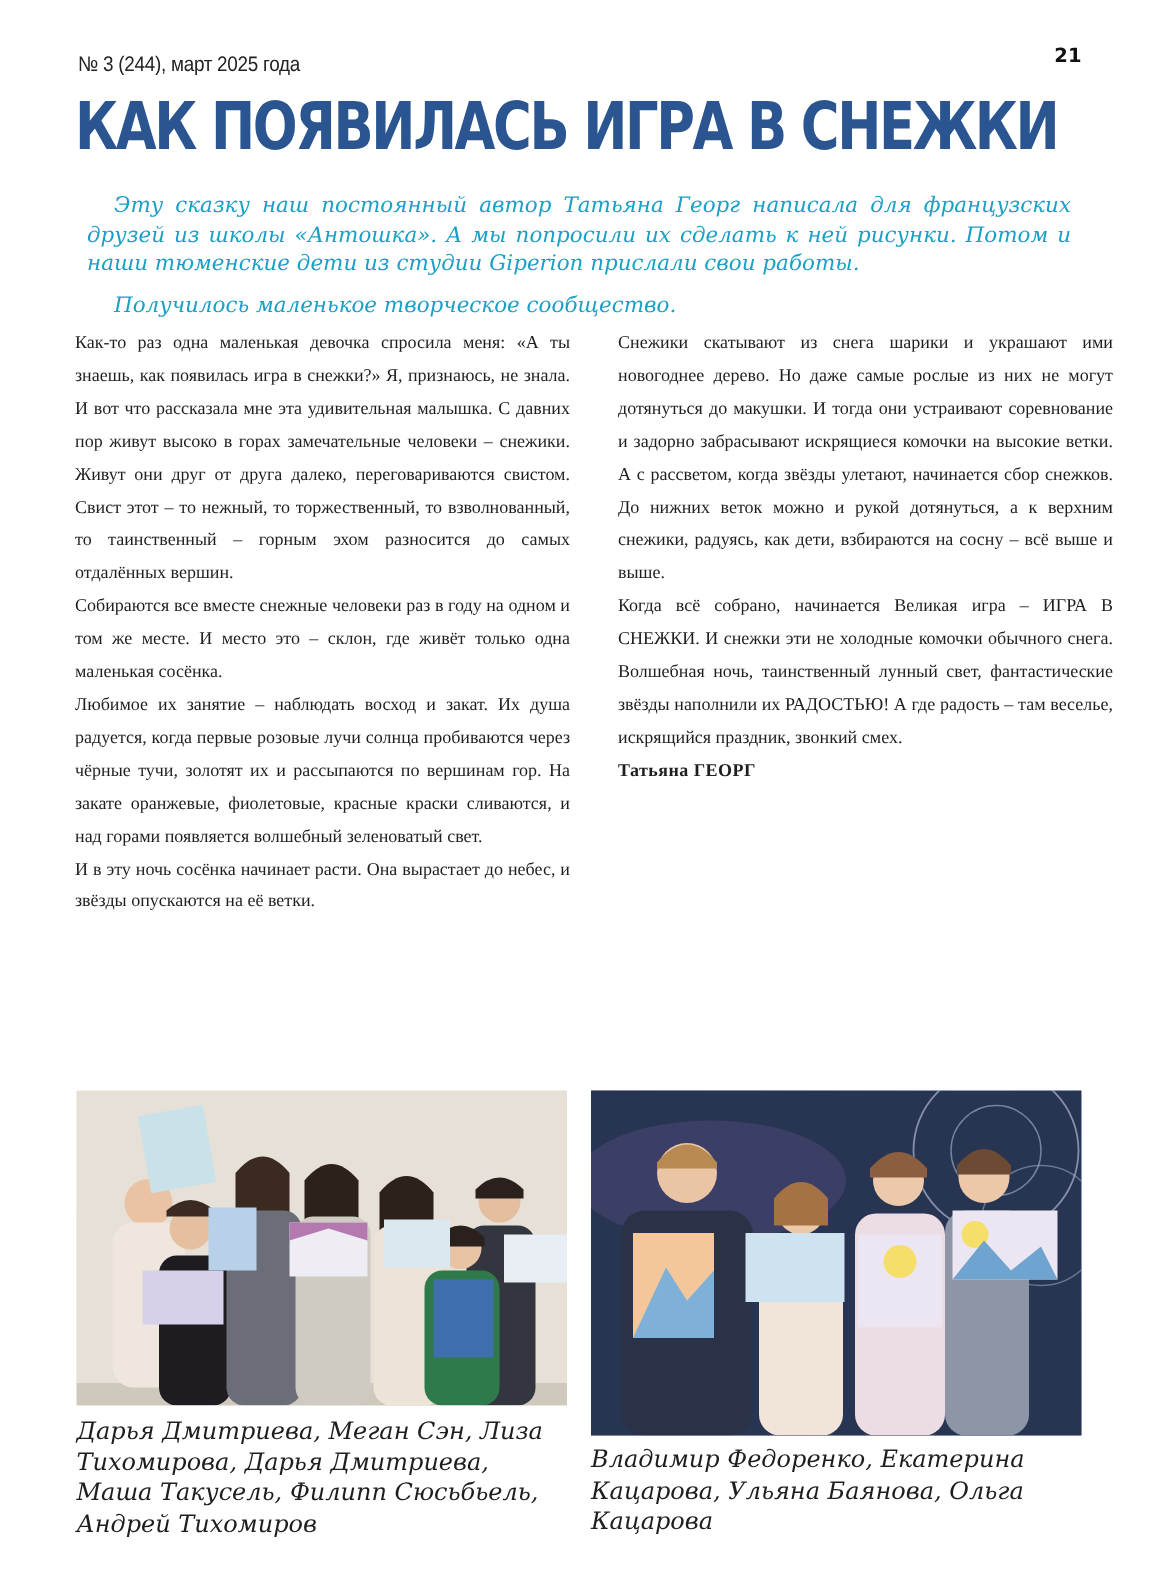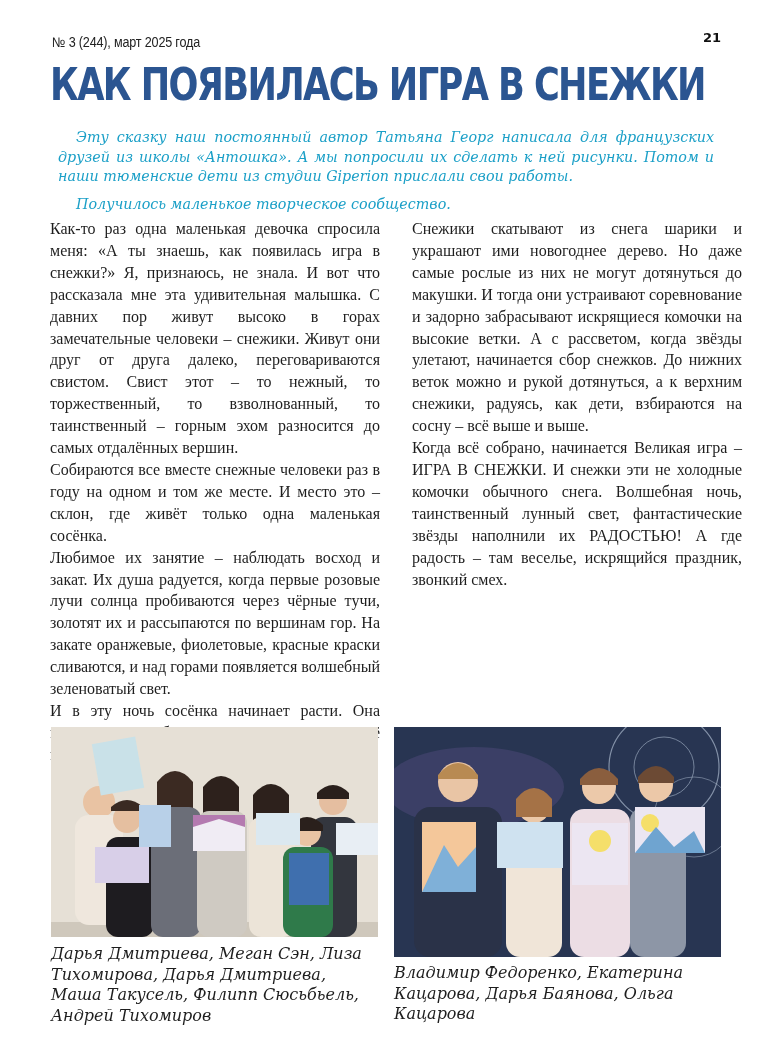--- a/index.html
+++ b/index.html
@@ -2,21 +2,21 @@
 <html><head>
 <meta charset="utf-8">
 <style>
   html, body { margin: 0; padding: 0; background: #ffffff; }
   body { width: 771px; height: 1051px; position: relative; overflow: hidden; color: #1e1e1e; }
   .header-issue { position: absolute; left: 52px; top: 34px; font-family: "Liberation Sans Narrow", "Liberation Sans", sans-serif; font-size: 14px; color: #222; letter-spacing: -0.2px; transform: scaleX(0.9); transform-origin: left; }
   .page-num { position: absolute; right: 50px; top: 30px; font-family: "DejaVu Sans", sans-serif; font-weight: bold; font-size: 13px; color: #111; }
   .title { position: absolute; left: 50px; top: 60px; font-family: "DejaVu Sans", sans-serif; font-weight: bold; font-size: 44px; line-height: 50px; color: #2b5591; letter-spacing: -2px; transform: scaleX(0.80); transform-origin: left; white-space: nowrap; }
   .intro { position: absolute; left: 50px; top: 120px; width: 672px; font-family: "DejaVu Serif", serif; font-style: italic; font-size: 14.3px; line-height: 19.6px; color: #1a9fc7; text-align: justify; }
   .intro p { margin: 8px; text-indent: 18px; }
-  .col { position: absolute; top: 218px; width: 330px; font-family: "Liberation Serif", serif; font-size: 16px; line-height: 21.9px; color: #1e1e1e; text-align: justify; }
+  .col { position: absolute; top: 218px; width: 330px; font-family: "Liberation Serif", serif; font-size: 12px; line-height: 21.9px; color: #1e1e1e; text-align: justify; }
   .col-left { left: 50px; }
   .col-right { left: 412px; }
   .col p { margin: 0; hyphens: manual; }
   .col p.em { font-style: italic; }
   .col p.sig { font-weight: bold; letter-spacing: 0.3px; }
   .photo { position: absolute; overflow: hidden; }
   .photo-left { left: 51px; top: 727px; width: 327px; height: 210px; background: linear-gradient(180deg, #e8e3da 0%, #ddd6cb 100%); }
   .photo-right { left: 394px; top: 727px; width: 327px; height: 230px; background: radial-gradient(circle at 80% 20%, #5d7ba6 0%, #2b3a5c 45%, #1d2440 100%); }
   .caption { position: absolute; font-family: "DejaVu Serif", serif; font-style: italic; font-size: 16px; line-height: 20.5px; color: #1e1e1e; }
   .caption-left { left: 51px; top: 944px; width: 330px; }
@@ -39,20 +39,21 @@
 <div class="col col-left">
   <p>Как-то раз одна маленькая девочка спросила меня: «А ты знаешь, как появилась игра в снежки?» Я, признаюсь, не знала. И вот что рассказала мне эта удивительная малышка. С давних пор живут высоко в горах замечательные человеки – снежики. Живут они друг от друга далеко, переговариваются свистом. Свист этот – то нежный, то торжественный, то взволнованный, то таинственный – горным эхом разносится до самых отдалённых вершин.</p>
   <p>Собираются все вместе снежные человеки раз в году на одном и том же месте. И место это – склон, где живёт только одна маленькая сосёнка.</p>
   <p>Любимое их занятие – наблюдать восход и закат. Их душа радуется, когда первые розовые лучи солнца пробиваются через чёрные тучи, золотят их и рассыпаются по вершинам гор. На закате оранжевые, фиолетовые, красные краски сливаются, и над горами появляется волшебный зеленоватый свет.</p>
   <p>И в эту ночь сосёнка начинает расти. Она вырастает до небес, и звёзды опускаются на её ветки.</p>
 </div>
 
 <div class="col col-right">
   <p>Снежики скатывают из снега шарики и украшают ими новогоднее дерево. Но даже самые рослые из них не могут дотянуться до макушки. И тогда они устраивают соревнование и задорно забрасывают искрящиеся комочки на высокие ветки. А с рассветом, когда звёзды улетают, начинается сбор снежков. До нижних веток можно и рукой дотянуться, а к верхним снежики, радуясь, как дети, взбираются на сосну – всё выше и выше.</p>
   <p>Когда всё собрано, начинается Великая игра – ИГРА В СНЕЖКИ. И снежки эти не холодные комочки обычного снега. Волшебная ночь, таинственный лунный свет, фантастические звёзды наполнили их РАДОСТЬЮ! А где радость – там веселье, искрящийся праздник, звонкий смех.</p>
+  <p class="sig">Татьяна ГЕОРГ</p>
 </div>
 
 <div class="photo photo-left">
   <svg width="327" height="210" viewBox="0 0 327 210">
     <rect width="327" height="210" fill="#e6e0d6"></rect>
     <rect x="0" y="195" width="327" height="15" fill="#cfc8bc"></rect>
 
     <g>
       <circle cx="48" cy="75" r="16" fill="#e9c3a3"></circle>
         <rect x="24" y="88" width="48" height="110" rx="14" fill="#efe7dd"></rect>
@@ -131,13 +132,13 @@
     <rect x="103" y="95" width="66" height="46" fill="#cfe2f0"></rect>
     <rect x="178" y="96" width="56" height="62" fill="#ece6f2"></rect>
     <circle cx="206" cy="114" r="11" fill="#f5df6a"></circle>
     <rect x="241" y="80" width="70" height="46" fill="#ebe6f2"></rect>
     <circle cx="256" cy="96" r="9" fill="#f5df6a"></circle>
     <polygon points="241,126 262,100 280,120 300,104 311,126" fill="#6fa4d0"></polygon>
   </svg>
 </div>
 
 <div class="caption caption-left">Дарья Дмитриева, Меган Сэн, Лиза Тихомирова, Дарья Дмитриева, Маша Такусель, Филипп Сюсьбьель, Андрей Тихомиров</div>
-<div class="caption caption-right">Владимир Федоренко, Екатерина Кацарова, Дарья Баянова, Ольга Кацарова</div>
+<div class="caption caption-right">Владимир Федоренко, Екатерина Кацарова, Ульяна Баянова, Ольга Кацарова</div>
 
 </body></html>

